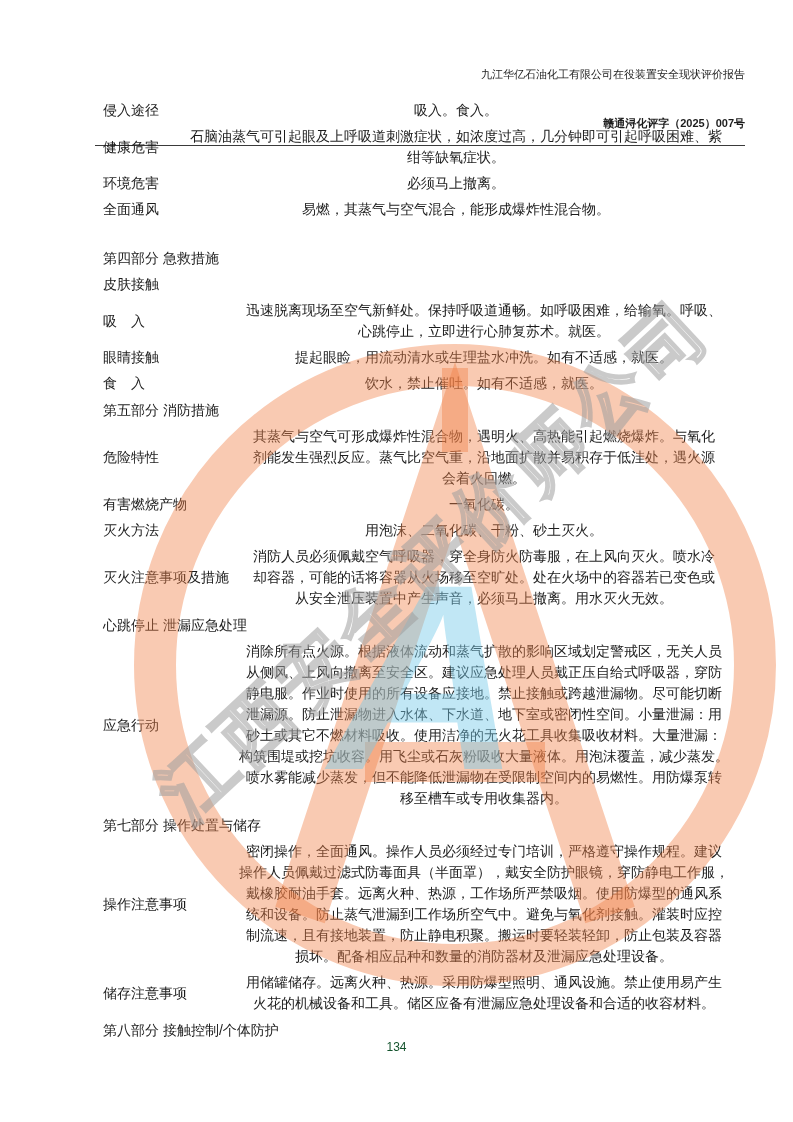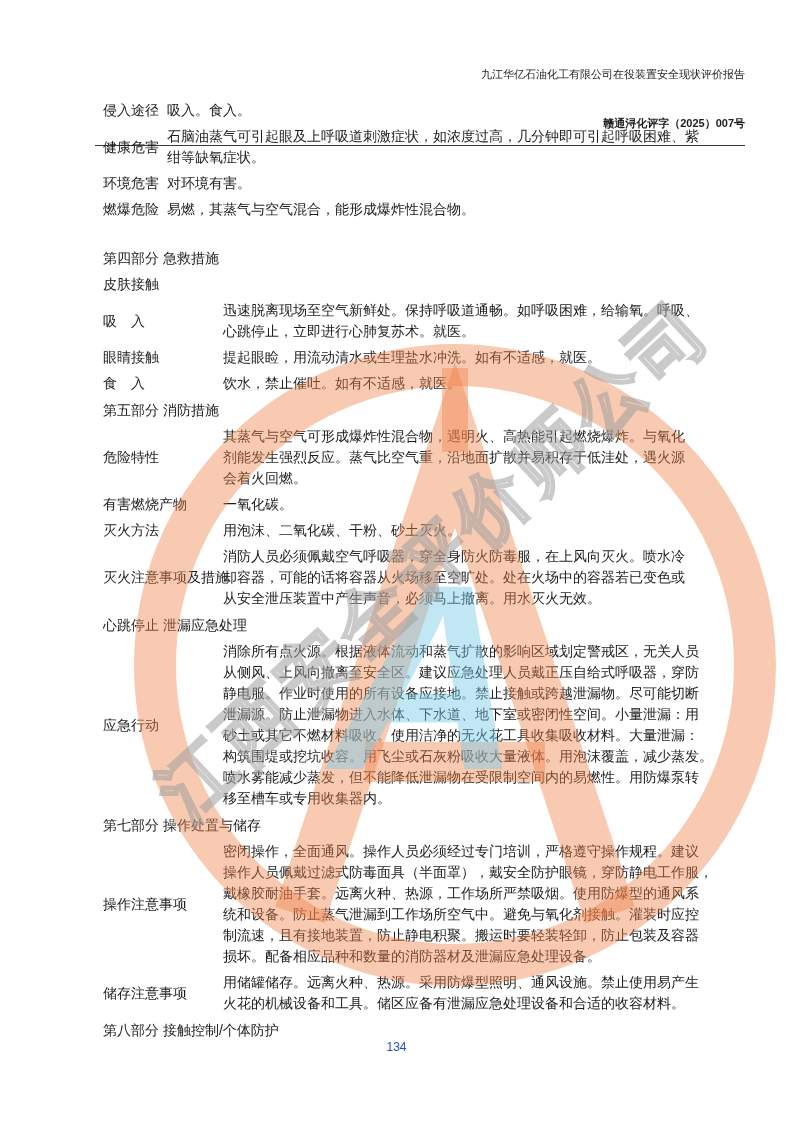--- a/index.html
+++ b/index.html
@@ -23,27 +23,27 @@
   .header-right{font-weight:bold;white-space:nowrap;margin-top:32px;}
   
   .doc-body{
     position:absolute;left:103px;right:48px;top:95px;
     font-size:14px;line-height:21px;
     z-index:1;
   }
   .kv{display:flex;align-items:center;margin:5px 0;}
   .kv .label{flex:0 0 120px;width:120px;white-space:nowrap;}
   .kv.narrow .label{flex-basis:64px;width:64px;}
-  .kv .value{flex:1;white-space:pre-line;}
+  .kv .value{flex:1;white-space:pre-line;text-align:center;}
   .heading{margin:6px 0 5px;}
   .heading.gap-before{margin-top:28px;}
   
   .page-number{
     position:absolute;left:0;right:0;top:1040px;
-    text-align:center;font-size:12px;color:#1d4ed8;
+    text-align:center;font-size:12px;color:#14532d;
     z-index:1;
   }
   
   .wm{position:absolute;inset:0;pointer-events:none;}
   .wm-logo{z-index:3;}
   .wm-text{
     z-index:5;
     position:absolute;left:28px;top:512px;width:804px;height:86px;
     transform:rotate(-43deg);
     transform-origin:center center;
@@ -75,24 +75,24 @@
         <div class="label">侵入途径</div>
         <div class="value">吸入。食入。</div>
       </div>
       <div class="kv narrow">
         <div class="label">健康危害</div>
         <div class="value">石脑油蒸气可引起眼及上呼吸道刺激症状，如浓度过高，几分钟即可引起呼吸困难、紫
 绀等缺氧症状。</div>
       </div>
       <div class="kv narrow">
         <div class="label">环境危害</div>
-        <div class="value">对环境有害。</div>
+        <div class="value">必须马上撤离。</div>
       </div>
       <div class="kv narrow">
-        <div class="label">燃爆危险</div>
+        <div class="label">全面通风</div>
         <div class="value">易燃，其蒸气与空气混合，能形成爆炸性混合物。</div>
       </div>
       <div class="heading gap-before">第四部分 急救措施</div>
       <div class="kv">
         <div class="label">皮肤接触</div>
       </div>
       <div class="kv">
         <div class="label">吸　入</div>
         <div class="value">迅速脱离现场至空气新鲜处。保持呼吸道通畅。如呼吸困难，给输氧。呼吸、
 心跳停止，立即进行心肺复苏术。就医。</div>

